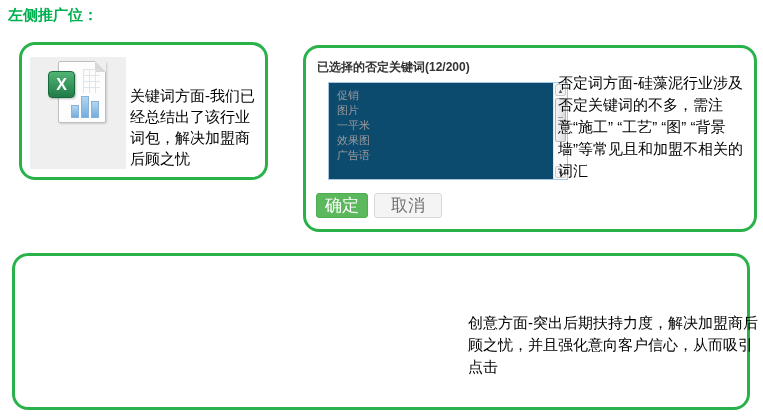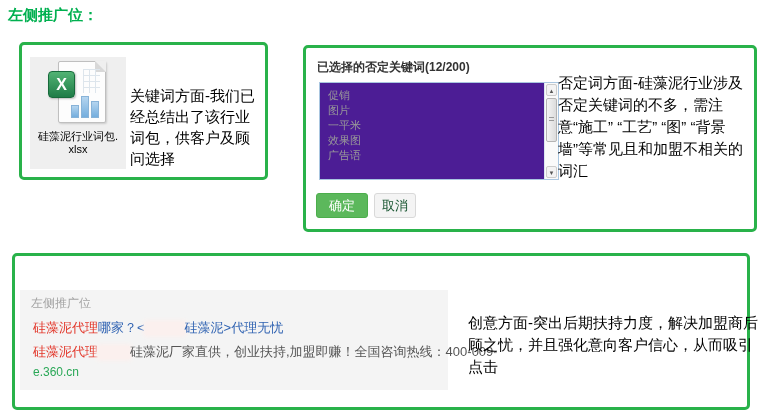--- a/index.html
+++ b/index.html
@@ -8,21 +8,21 @@
     width:763px; height:419px; position:relative; overflow:hidden;
     background:#ffffff;
     font-family:"Liberation Sans","DejaVu Sans",sans-serif;
     color:#111;
   }
   .page-title {
     position:absolute; left:8px; top:6px;
     font-size:15px; font-weight:bold; color:#00b050;
   }
   .green-box {
-    position:absolute; border:3px solid #29b24a; border-radius:5px; background:#fff;
+    position:absolute; border:3px solid #29b24a; border-radius:16px; background:#fff;
   }
   #box-keyword { left:19px; top:42px; width:249px; height:138px; }
   #box-negative { left:303px; top:45px; width:454px; height:187px; }
   #box-creative { left:12px; top:253px; width:738px; height:157px; }
 
   
   .file-tile {
     position:absolute; left:8px; top:12px; width:96px; height:112px;
     background:#efefef; text-align:center; padding-top:4px; cursor:default;
   }
@@ -54,22 +54,22 @@
   .xl-bars i.b1 { height:13px; } .xl-bars i.b2 { height:22px; } .xl-bars i.b3 { height:17px; }
   .file-name { margin-top:5px; font-size:11px; line-height:13px; color:#000; }
   .box-text {
     position:absolute; font-size:15px; line-height:21px; color:#000;
   }
   #box-keyword .box-text { left:108px; top:40px; width:132px; }
 
   
   .nk-label { position:absolute; left:11px; top:11px; font-size:12px; font-weight:bold; color:#333; }
   .nk-listbox {
-    position:absolute; left:13px; top:34px; width:240px; height:98px;
-    background:#4c1d95; border:1px solid #a9c6e0; overflow:hidden; padding-right:14px;
+    position:absolute; left:22px; top:34px; width:240px; height:98px;
+    background:#0c4a6e; border:1px solid #a9c6e0; overflow:hidden; padding-right:14px;
   }
   .nk-listbox ul { margin:0; padding:5px 0 0 8px; list-style:none; }
   .nk-listbox li { font-size:11px; line-height:15px; color:#999; cursor:default; }
   .scrollbar {
     position:absolute; right:0; top:0; bottom:0; width:14px;
     background:#fafafa; border-left:1px solid #dbe6f0;
   }
   .sb-btn {
     position:absolute; left:1px; right:1px; height:12px; text-align:center;
     font-size:6px; line-height:12px; color:#555; background:#f3f3f3; border:1px solid #ccc; border-radius:2px;
@@ -79,24 +79,24 @@
     position:absolute; left:1px; right:1px; top:15px; height:44px;
     background:linear-gradient(to right,#f4f4f4,#dcdcdc);
     border:1px solid #b4b4b4; border-radius:2px;
   }
   .sb-grip {
     position:absolute; left:2px; right:2px; top:50%; margin-top:-3px; height:6px;
     background:repeating-linear-gradient(to bottom,#9a9a9a 0 1px,transparent 1px 3px);
   }
   .btn {
     position:absolute; top:145px; height:25px; border-radius:3px;
-    font-size:13px; text-align:center; line-height:24px; cursor:pointer;
+    font-size:17px; text-align:center; line-height:24px; cursor:pointer;
   }
   .btn-confirm { left:10px; width:52px; background:#5cb85c; color:#fff; border:1px solid #4cae4c; }
-  .btn-cancel  { left:68px; width:42px; background:#f4f4f4; color:#14532d; border:1px solid #d9d9d9; }
+  .btn-cancel  { left:68px; width:68px; background:#f4f4f4; color:#737373; border:1px solid #d9d9d9; }
   #box-negative .box-text { left:252px; top:24px; width:192px; line-height:22px; }
 
   
   .serp-panel {
     position:absolute; left:5px; top:34px; width:428px; height:100px;
     background:#f4f4f4;
   }
   .serp-label { position:absolute; left:11px; top:5px; font-size:12px; color:#a3a3a3; }
   .ad-line { position:absolute; left:13px; white-space:nowrap; font-size:13px; }
   .ad-line.l1 { top:29px; }
@@ -126,26 +126,22 @@
         <span class="xl-fold"></span>
         <span class="xl-grid"></span>
         <span class="xl-bars">
             <i class="b1"></i>
             <i class="b2"></i>
             <i class="b3"></i>
           </span>
       </span>
       <span class="xl-x">X</span>
     </div>
-    <div class="file-name">
-      <div>硅藻泥行业词包.</div>
-      <div>xlsx</div>
-    </div>
   </div>
-  <div class="box-text">关键词方面-我们已经总结出了该行业词包，供客户及顾问选择</div>
+  <div class="box-text">关键词方面-我们已经总结出了该行业词包，解决加盟商后顾之忧</div>
 </div>
 
 <div class="green-box" id="box-negative">
   <div class="nk-label">
     <span>已选择的否定关键词</span><span>(12/200)</span>
   </div>
   <div class="nk-listbox">
     <ul>
       <li>促销</li>
       <li>图片</li>
@@ -160,24 +156,14 @@
         </div>
       <div class="sb-btn down">▼</div>
     </div>
   </div>
   <div class="btn btn-confirm">确定</div>
   <div class="btn btn-cancel">取消</div>
   <div class="box-text">否定词方面-硅藻泥行业涉及否定关键词的不多，需注意“施工” “工艺” “图” “背景墙”等常见且和加盟不相关的词汇</div>
 </div>
 
 <div class="green-box" id="box-creative">
-  <div class="serp-panel">
-    <div class="serp-label">左侧推广位</div>
-    <div class="ad-line l1">
-      <span class="ad-red">硅藻泥代理</span><span class="ad-blue">哪家？&lt;</span><span class="redact r1"></span><span class="ad-blue">硅藻泥&gt;代理无忧</span>
-    </div>
-    <div class="ad-line l2">
-      <span class="ad-red">硅藻泥代理</span><span class="redact r2"></span><span class="ad-gray">硅藻泥厂家直供，创业扶持,加盟即赚！全国咨询热线：400-009-</span><span class="redact r3"></span>
-    </div>
-    <div class="ad-url">e.360.cn</div>
-  </div>
   <div class="box-text">创意方面-突出后期扶持力度，解决加盟商后顾之忧，并且强化意向客户信心，从而吸引点击</div>
 </div>
 
 </body></html>

